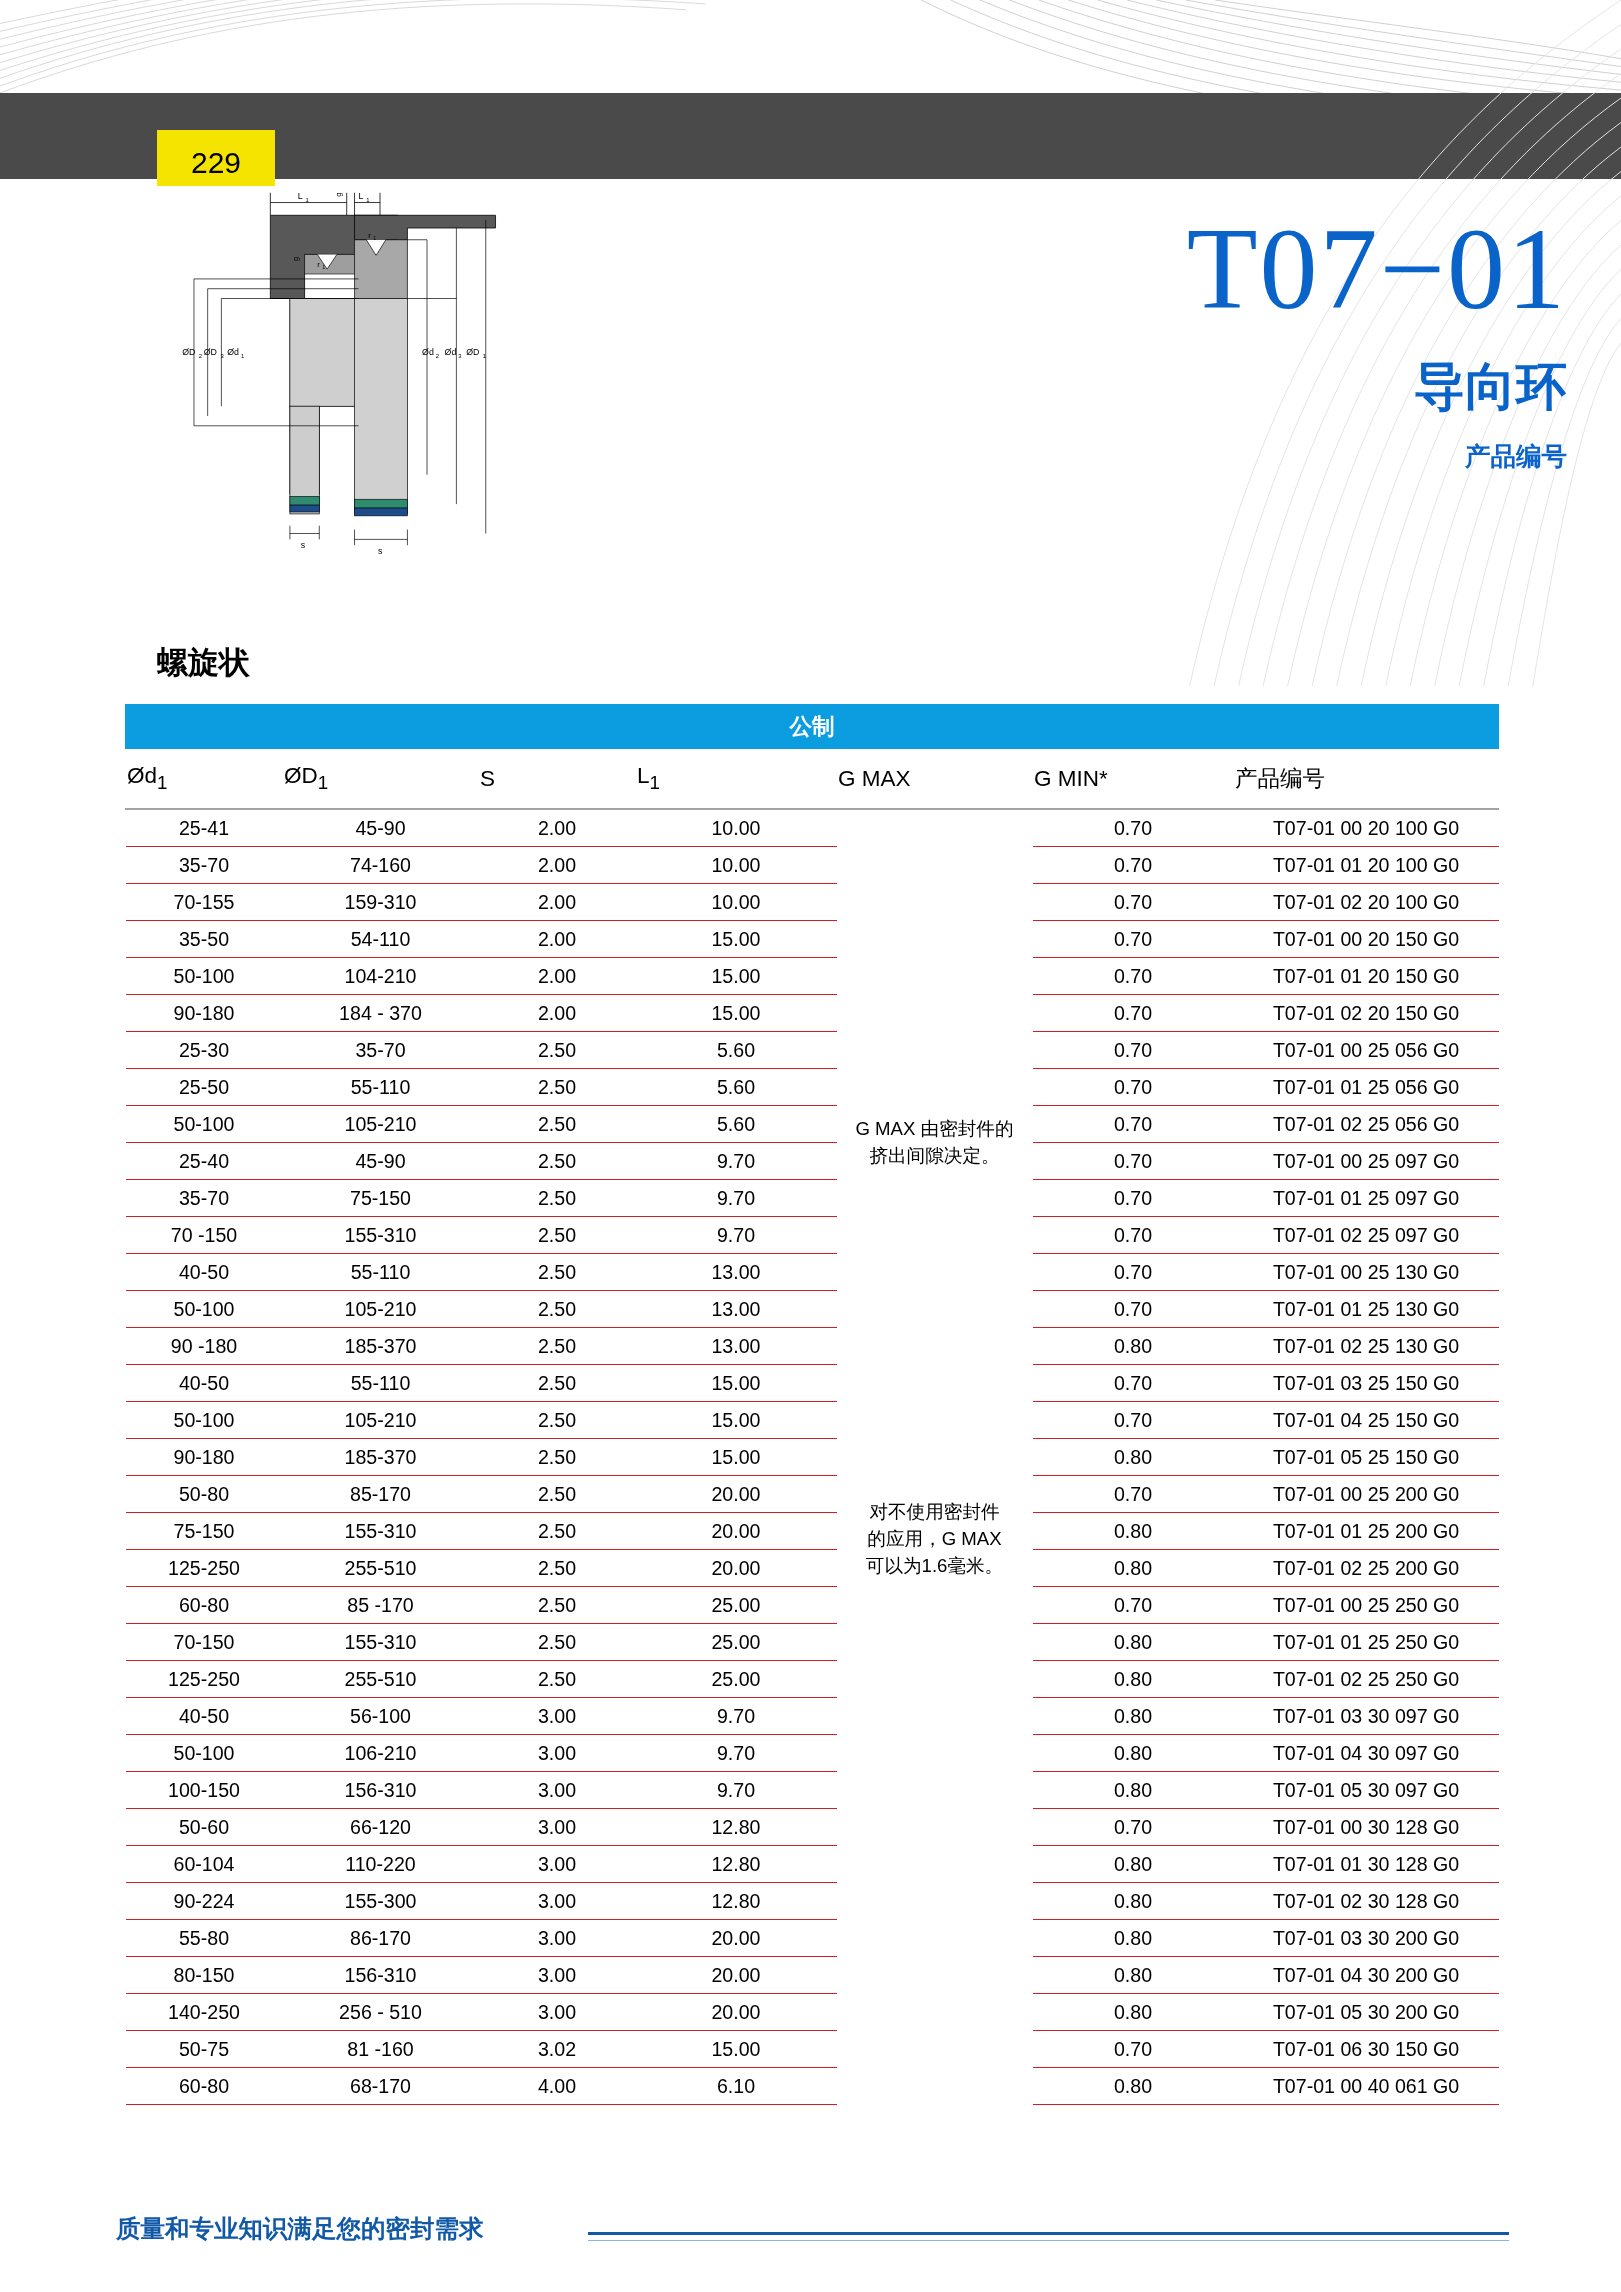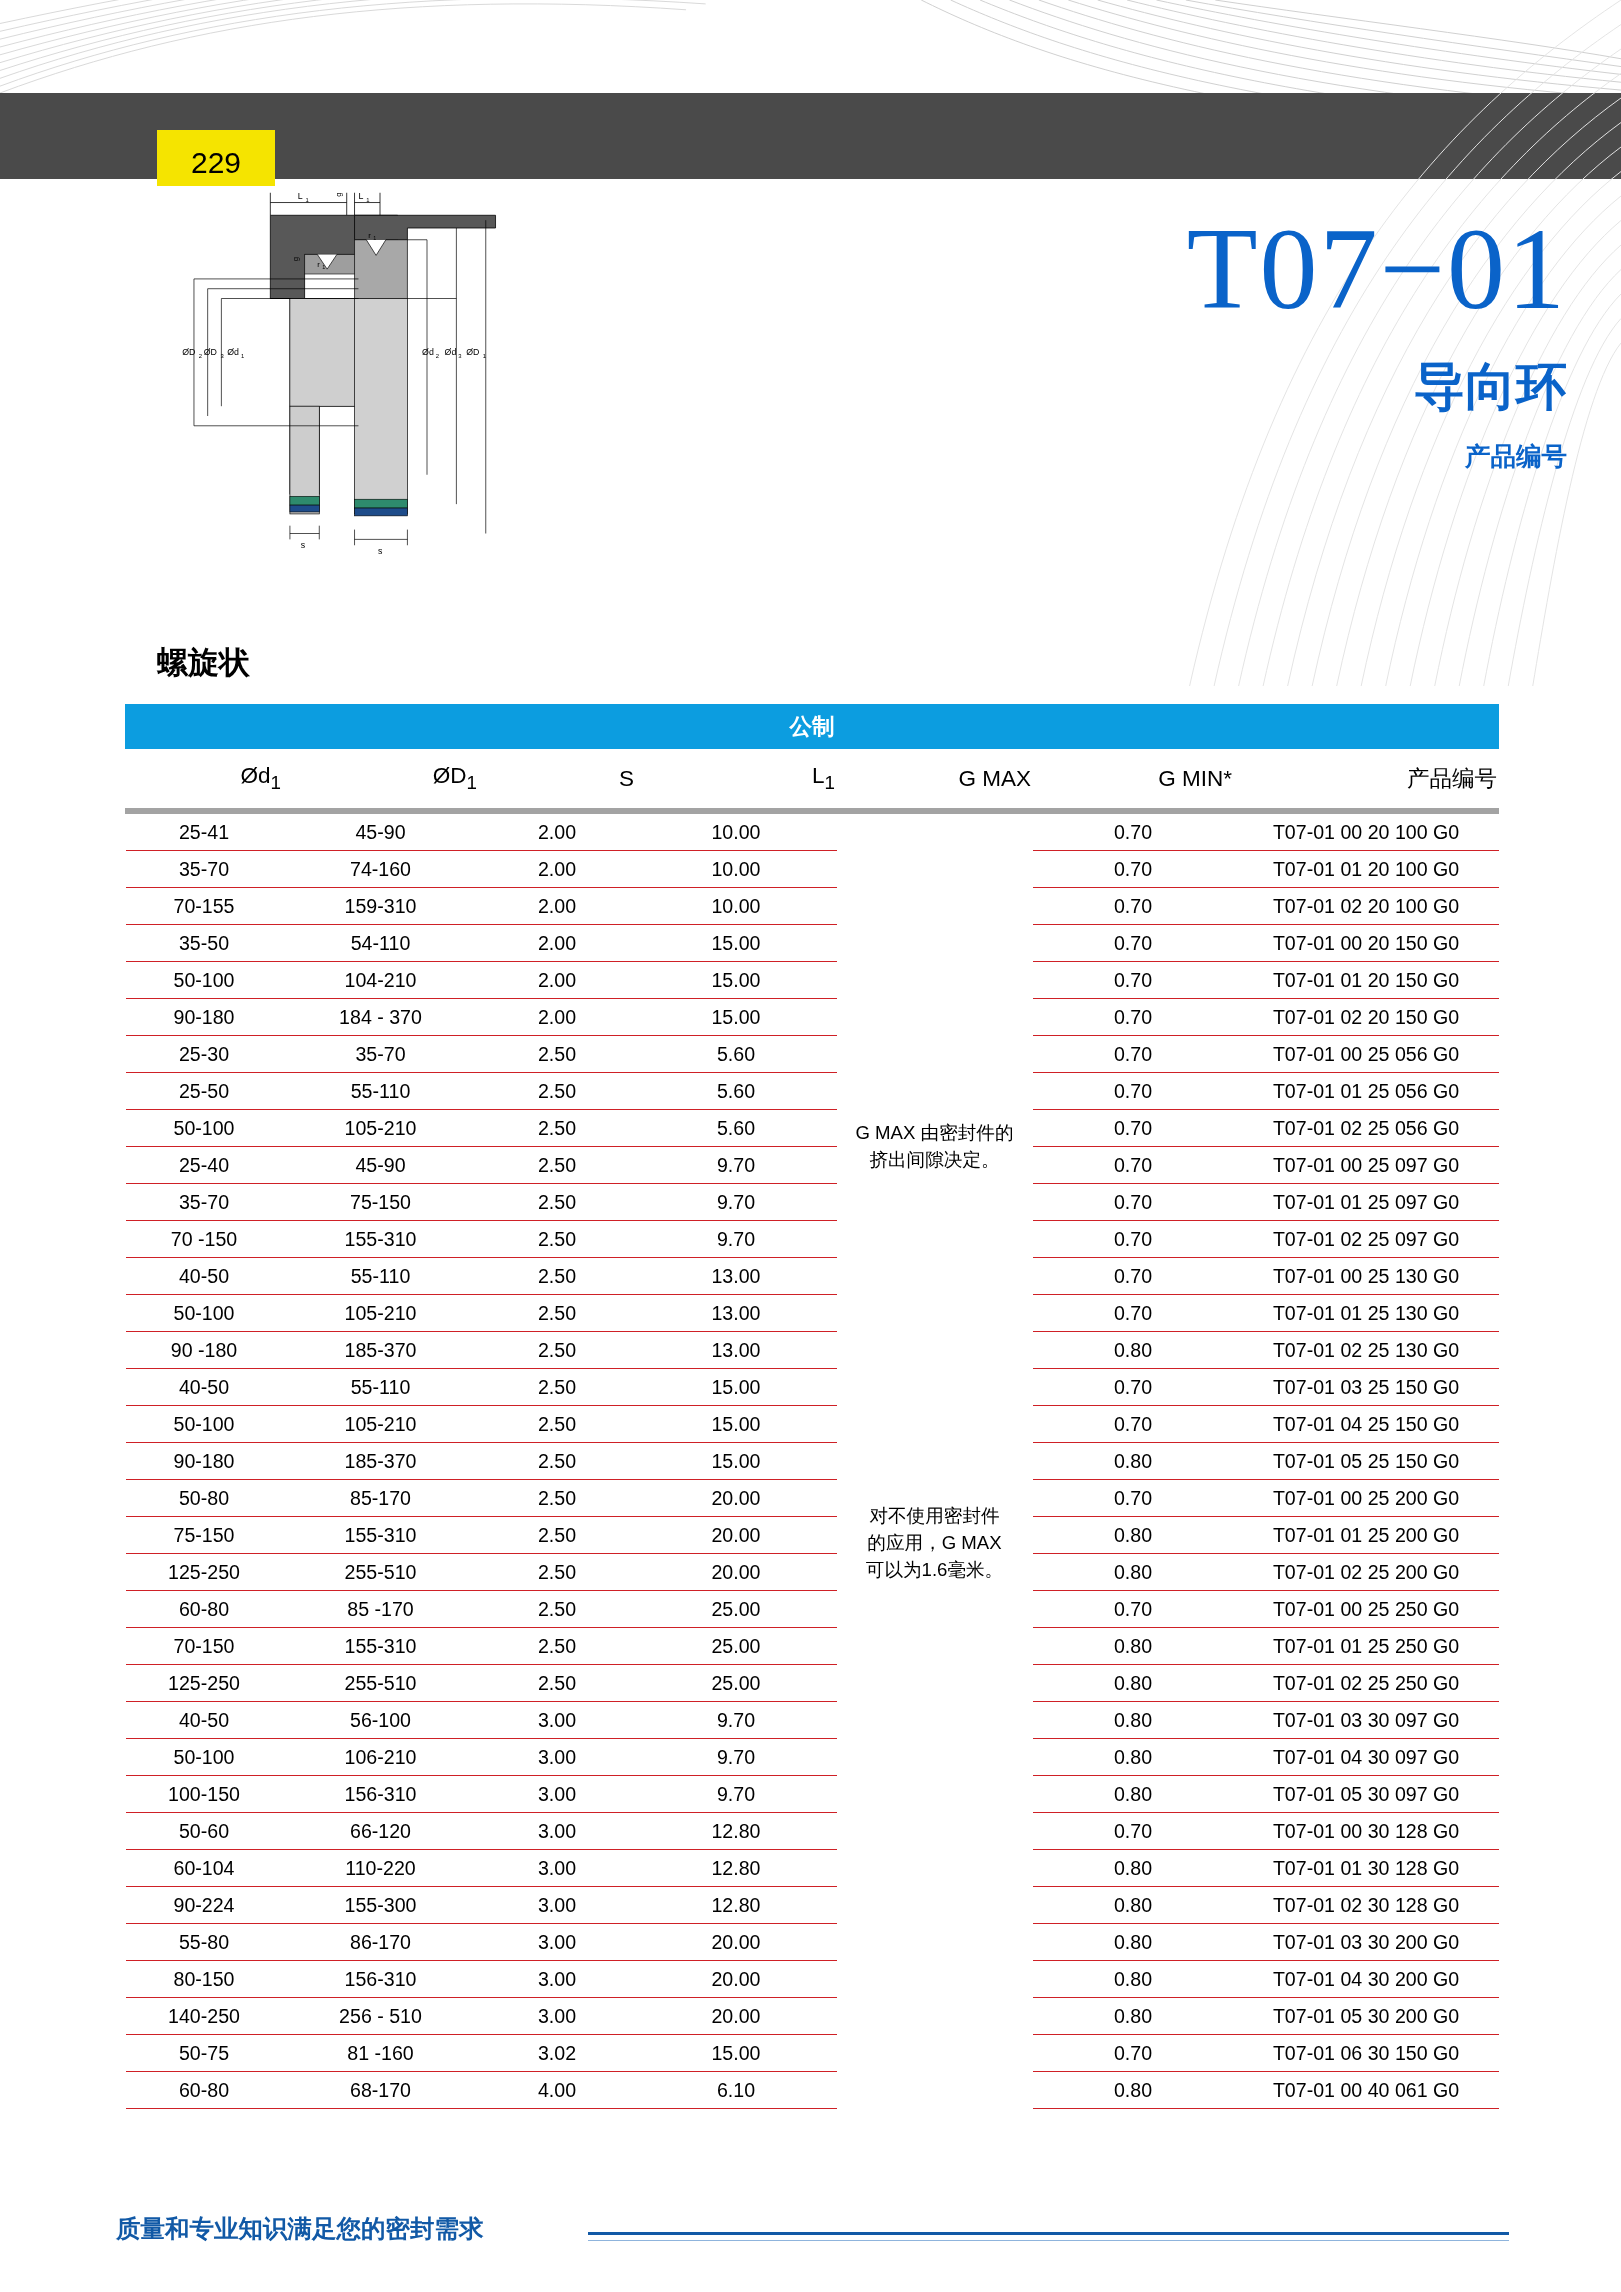--- a/index.html
+++ b/index.html
@@ -132,22 +132,22 @@
     height: 41px;
     text-align: center;
     border: 1px solid #0c9de0;
   }
   table.spec th.col {
     background: #ffffff;
     color: #000;
     font-size: 22.5px;
     font-weight: normal;
     height: 57px;
-    text-align: right;
-    border-bottom: 6px solid #a3a3a3;
+    text-align: left;
+    border-bottom: 2px solid #a3a3a3;
     border-left: 1px solid #ffffff;
     border-right: 1px solid #ffffff;
   }
   table.spec td {
     height: 36px;
     font-size: 19.6px;
     text-align: center;
     border-bottom: 1px solid #cf2026;
     color: #000;
     padding: 0;

